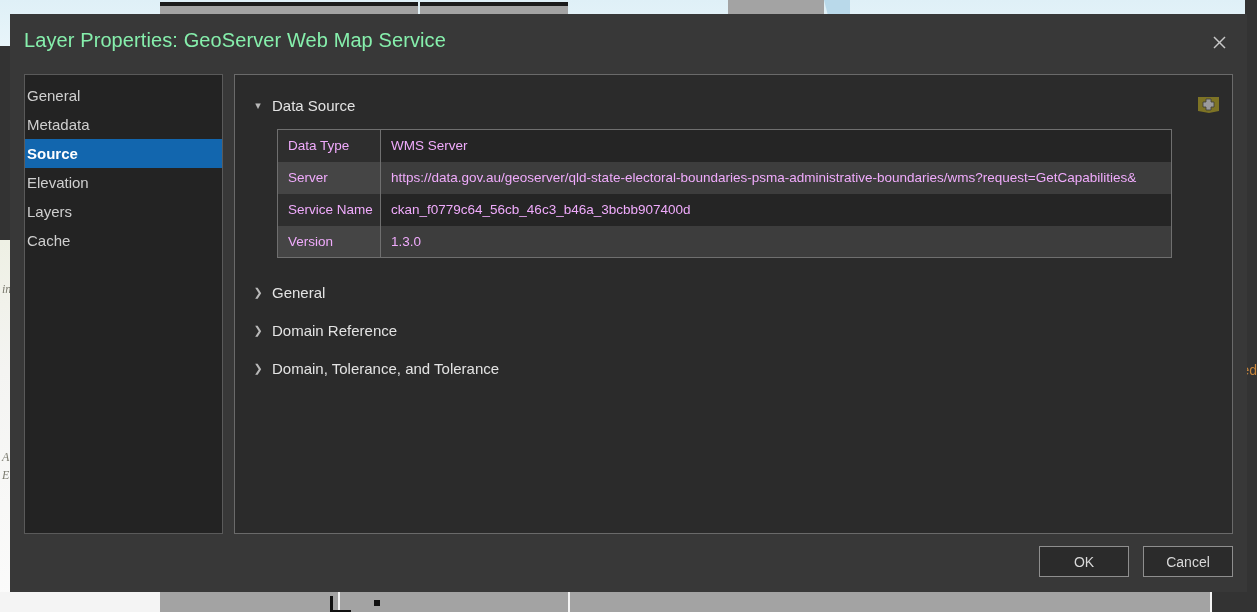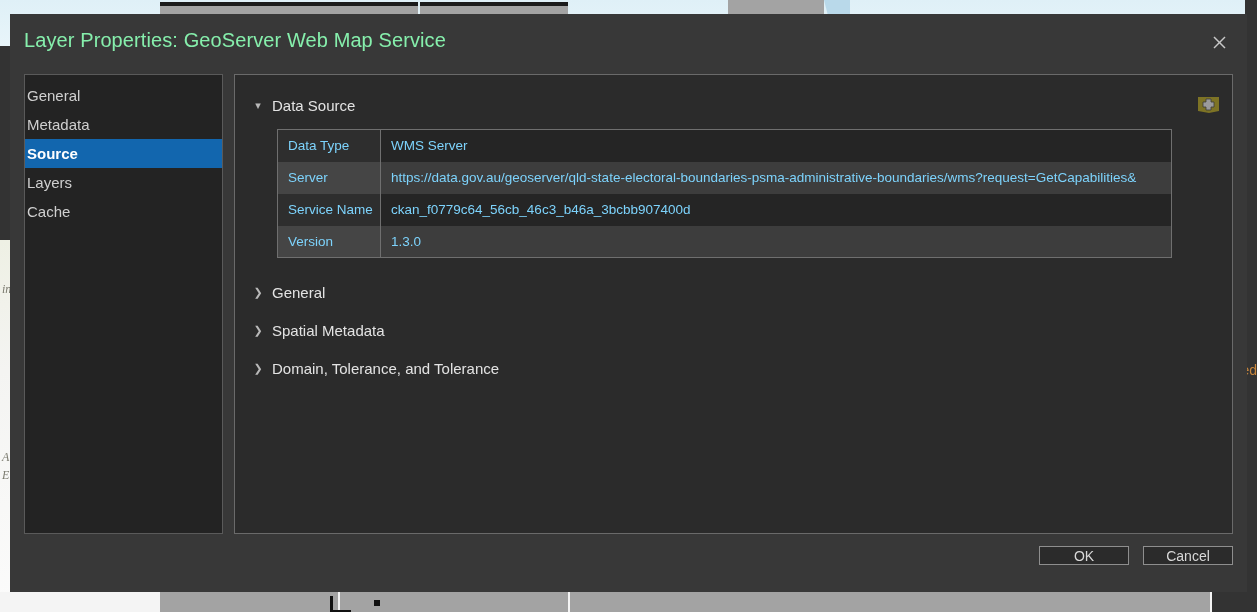--- a/index.html
+++ b/index.html
@@ -264,21 +264,21 @@
     top: 54px;
     width: 895px;
     border: 1px solid #6f6f6f;
     border-collapse: collapse;
     table-layout: fixed;
     box-sizing: border-box;
   }
   #data-source-table tr { height: 32px; }
   #data-source-table td {
     font-size: 13.5px;
-    color: #7dd3fc;
+    color: #f0abfc;
     padding: 0 0 0 10px;
     border: none;
     overflow: hidden;
     white-space: nowrap;
   }
   #data-source-table td.key { width: 92px; }
   #data-source-table tr.row-dark td { background: #252525; }
   #data-source-table tr.row-light td { background: #3d3d3d; }
   #data-source-table tr.row-dark td.key { background: #2e2e2e; }
   #data-source-table tr.row-light td.key { background: #454545; }
@@ -290,21 +290,21 @@
     left: 0;
     right: 14px;
     bottom: 14px;
     height: 32px;
     display: flex;
     justify-content: flex-end;
     gap: 14px;
   }
   .dialog-btn {
     width: 90px;
-    height: 19px;
+    height: 31px;
     background: #2b2b2b;
     border: 1px solid #8e8e8e;
     color: #d8d8d8;
     font-size: 14px;
     font-family: "Liberation Sans", sans-serif;
     cursor: pointer;
   }
 </style>
 </head>
 <body>
@@ -346,20 +346,21 @@
       </svg>
     </button>
   </div>
 
   <div class="dialog-body">
 
     <div id="dialog-sidebar">
       <div class="sidebar-item">General</div>
       <div class="sidebar-item">Metadata</div>
       <div class="sidebar-item selected">Source</div>
+      <div class="sidebar-item">Elevation</div>
       <div class="sidebar-item">Layers</div>
       <div class="sidebar-item">Cache</div>
     </div>
 
     <div id="dialog-content-panel">
 
       <div class="section-head" id="section-data-source">
         <span class="caret down">▾</span>
         <span>Data Source</span>
       </div>
@@ -392,21 +393,21 @@
         </tbody>
       </table>
 
       <div class="section-head" id="section-extent">
         <span class="caret">❯</span>
         <span>General</span>
       </div>
 
       <div class="section-head" id="section-spatial-reference">
         <span class="caret">❯</span>
-        <span>Spatial Metadata</span>
+        <span>Domain Reference</span>
       </div>
 
       <div class="section-head" id="section-domain-resolution">
         <span class="caret">❯</span>
         <span>Domain, Tolerance, and Tolerance</span>
       </div>
 
     </div>
   </div>
 

